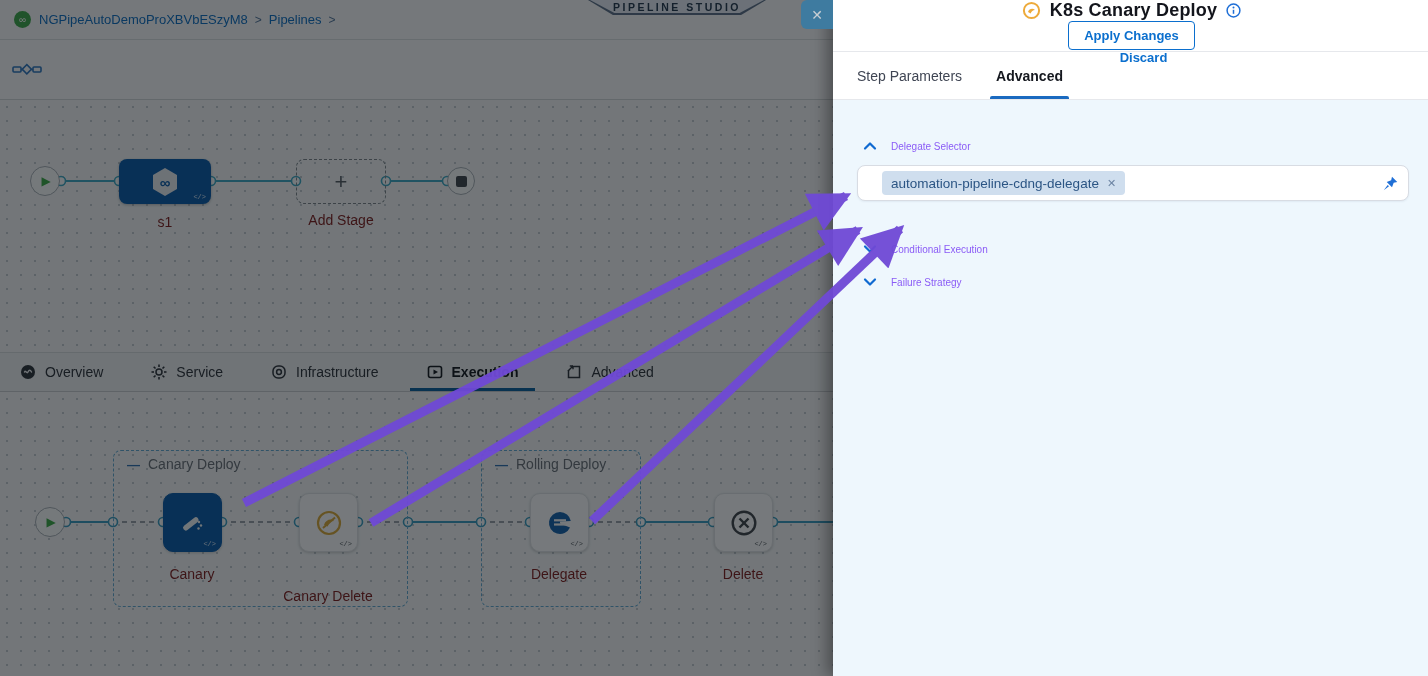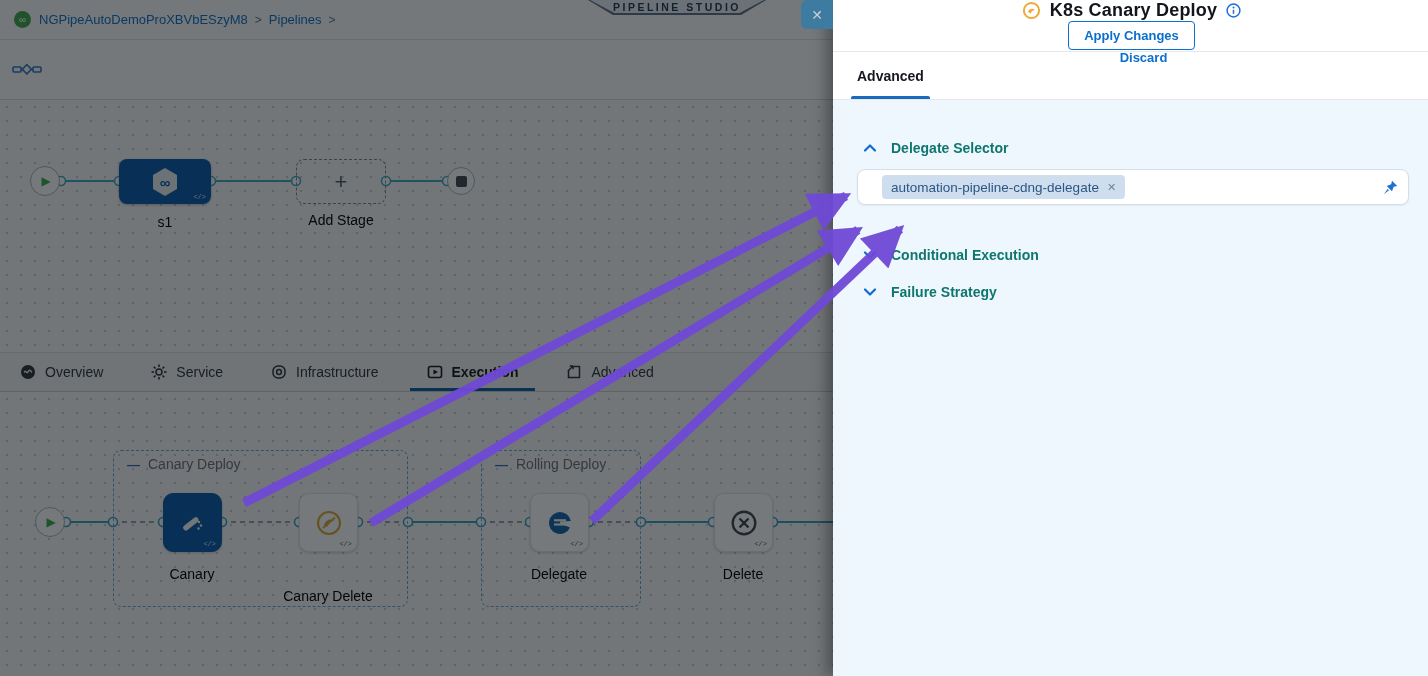--- a/index.html
+++ b/index.html
@@ -56,21 +56,21 @@
     display:flex; align-items:center; justify-content:center; z-index:2; }
   .play-glyph { color:#3cab47; font-size:12px; line-height:1; margin-left:2px; }
   .end-square { width:11px; height:11px; background:#42474e; border-radius:2px; }
 
   .stage-node { position:absolute; left:119px; top:159px; width:92px; height:45px; background:#0b5cab;
     border-radius:8px; z-index:2; display:flex; align-items:center; justify-content:center; cursor:pointer;
     box-shadow:0 1px 3px rgba(0,0,0,.25); }
   .add-stage { position:absolute; left:296px; top:159px; width:90px; height:45px; border:1.7px dashed #7e858c;
     border-radius:8px; z-index:2; display:flex; align-items:center; justify-content:center;
     color:#565c63; font-size:22px; cursor:pointer; }
-  .canvas-label { position:absolute; transform:translateX(-50%); font-size:14px; color:#000000; z-index:2; white-space:nowrap; }
+  .canvas-label { position:absolute; transform:translateX(-50%); font-size:14px; color:#7f1d1d; z-index:2; white-space:nowrap; }
 
   .step-group { position:absolute; border:1.5px dashed #63a9d2; border-radius:8px; z-index:1; }
   .group-head { position:absolute; top:5px; left:13px; display:flex; align-items:center; gap:8px;
     font-size:14px; color:#6a7078; cursor:pointer; }
   .group-minus { color:#2f6fb2; font-weight:bold; font-size:13px; line-height:1; }
 
   .step-node { position:absolute; width:59px; height:59px; border-radius:10px; background:#fdfdfe;
     border:1px solid #e0e3e7; box-shadow:0 1px 3px rgba(0,0,0,.18); z-index:2; cursor:pointer;
     display:flex; align-items:center; justify-content:center; }
   .step-node.selected { background:#0b5cab; border-color:#0b5cab; }
@@ -101,21 +101,21 @@
 
   .drawer-tabs { height:48px; border-bottom:1px solid #e6e8ec; display:flex; align-items:stretch;
     gap:34px; padding-left:24px; }
   .drawer-tab { position:relative; display:flex; align-items:center; font-size:14px; color:#3f4553; cursor:pointer; }
   .drawer-tab.active { font-weight:bold; color:#15181f; }
   .drawer-tab.active .tab-line { position:absolute; bottom:0; left:-6px; right:-6px; height:3px;
     background:#1a6ac0; border-radius:2px 2px 0 0; }
 
   .drawer-body { height:576px; background:#eef7fd; padding-top:40px; }
   .section-row { display:flex; align-items:center; gap:13px; padding-left:29px; cursor:pointer; }
-  .section-label { font-size:14px; font-weight:bold; color:#0f766e; }
+  .section-label { font-size:10px; font-weight:normal; color:#8b5cf6; }
   .row-conditional { margin-top:42px; }
   .row-failure { margin-top:21px; }
 
   .tag-input { position:relative; margin:13px 19px 0 24px; height:36px; background:#fff;
     border:1px solid #d8dce3; border-radius:8px; display:flex; align-items:center; padding-left:24px;
     box-shadow:0 1px 2px rgba(20,40,80,.06); cursor:text; }
   .tag-chip { display:flex; align-items:center; gap:8px; background:#cfdeee; border-radius:4px;
     height:24px; padding:0 9px; cursor:default; }
   .tag-chip-label { font-size:13.5px; color:#2b5584; }
   .tag-chip-x { font-size:11px; color:#6c84a3; cursor:pointer; }
@@ -359,20 +359,23 @@
           <circle cx="7.5" cy="7.5" r="6.4" fill="none" stroke="#1f6fd6" stroke-width="1.5"></circle>
           <line x1="7.5" y1="6.8" x2="7.5" y2="10.8" stroke="#1f6fd6" stroke-width="1.5"></line>
           <circle cx="7.5" cy="4.4" r="1" fill="#1f6fd6"></circle>
         </svg>
       </div>
       <button class="apply-btn">Apply Changes</button>
       <span class="discard-link">Discard</span>
     </div>
 
     <div class="drawer-tabs">
+      <div class="drawer-tab">
+        <span>Step Parameters</span>
+      </div>
       <div class="drawer-tab active">
         <span>Advanced</span>
         <div class="tab-line"></div>
       </div>
     </div>
 
     <div class="drawer-body">
       <div class="section-row">
         <svg width="16" height="12" viewBox="0 0 16 12">
           <polyline points="3,8.5 8,3.5 13,8.5" fill="none" stroke="#0f6ad1" stroke-width="2.2" stroke-linecap="round" stroke-linejoin="round"></polyline>

